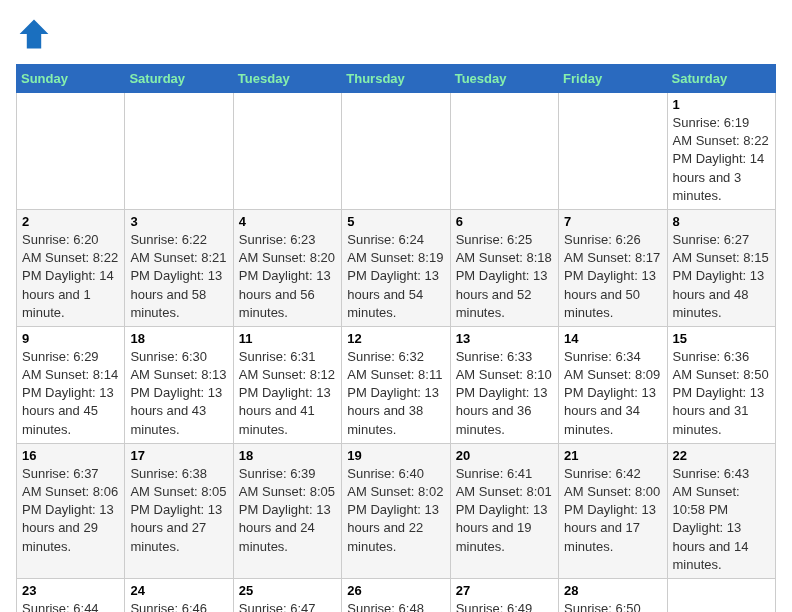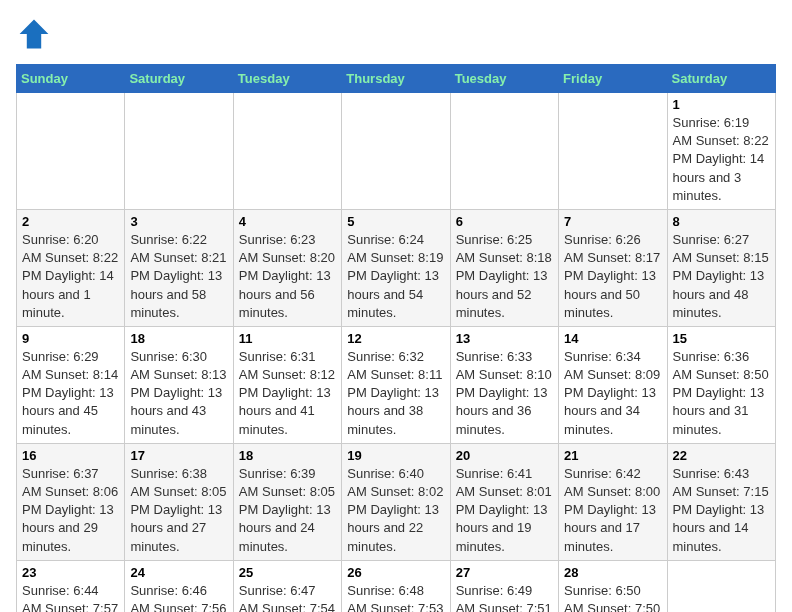--- a/index.html
+++ b/index.html
@@ -276,21 +276,21 @@
         <td>
           <div class="day-number">21</div>
           <div class="day-info">Sunrise: 6:42 AM
 Sunset: 8:00 PM
 Daylight: 13 hours
 and 17 minutes.</div>
         </td>
         <td>
           <div class="day-number">22</div>
           <div class="day-info">Sunrise: 6:43 AM
-Sunset: 7:15 PM
+Sunset: 10:58 PM
 Daylight: 13 hours
 and 14 minutes.</div>
         </td>
       </tr>
       <tr>
         <td>
           <div class="day-number">23</div>
           <div class="day-info">Sunrise: 6:44 AM
 Sunset: 7:57 PM
 Daylight: 13 hours

